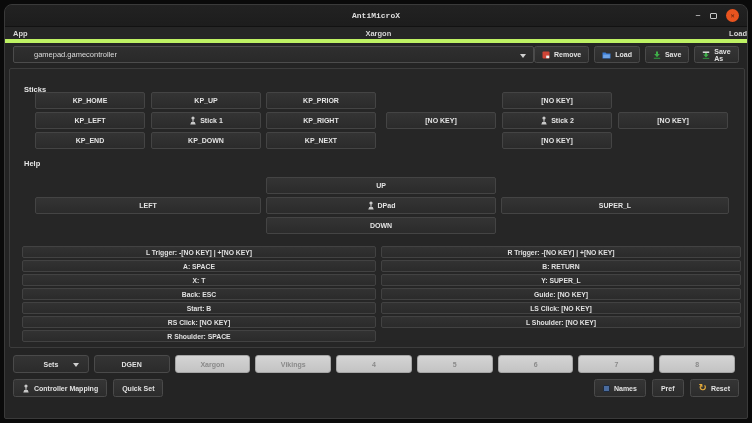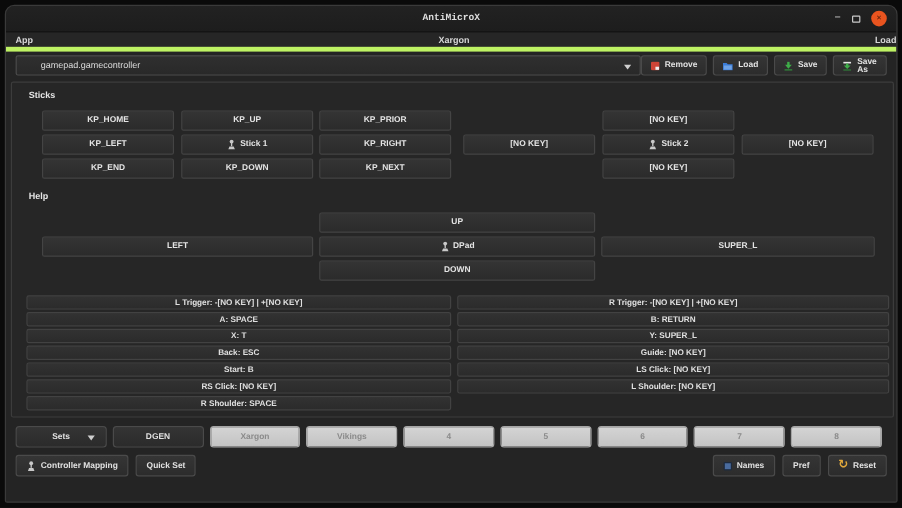--- a/index.html
+++ b/index.html
@@ -143,21 +143,21 @@
               <rect x="0.8" y="6.9" width="6.4" height="1" fill="#2f8c3a"></rect>
             </svg>
           </span>
         <span>Save As</span>
       </div>
     </div>
   </div>
 
   <div class="main-panel">
 
-    <span class="group-title" style="left:14px; top:6px">Sticks</span>
+    <span class="group-title" style="left:14px; top:16px">Sticks</span>
 
     <div class="btn" style="left:25px; top:23px; width:110px">KP_HOME</div>
     <div class="btn" style="left:141px; top:23px; width:110px">KP_UP</div>
     <div class="btn" style="left:256px; top:23px; width:110px">KP_PRIOR</div>
     <div class="btn" style="left:25px; top:43px; width:110px">KP_LEFT</div>
     <div class="btn" style="left:141px; top:43px; width:110px">
       <span class="joy-icon">
           <svg width="8" height="9" viewBox="0 0 10 11">
             <circle cx="5" cy="2.4" r="2" fill="#c9c9c9"></circle>
             <rect x="4.3" y="3.8" width="1.4" height="3.4" fill="#c9c9c9"></rect>

